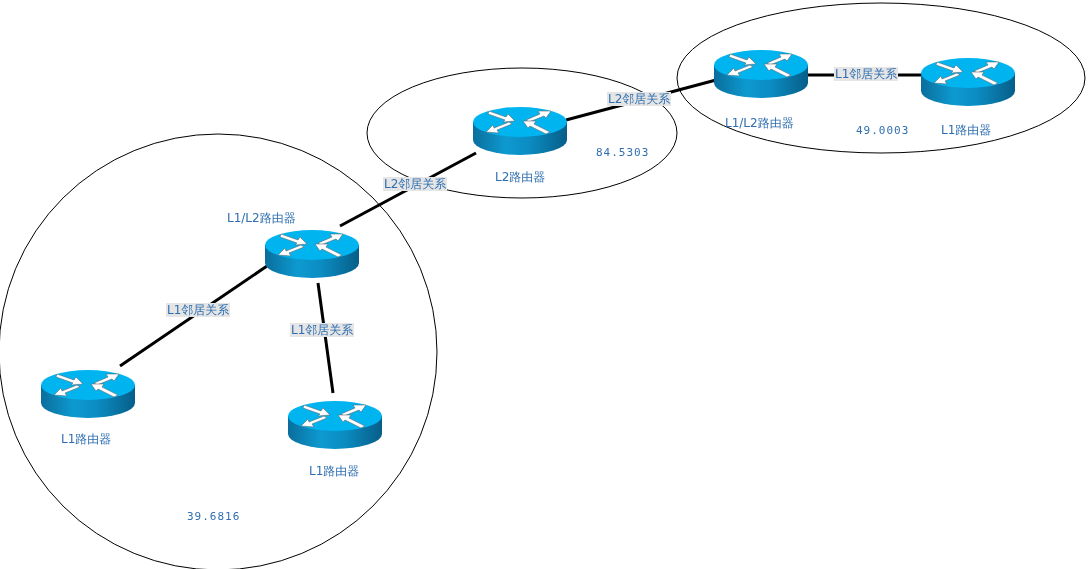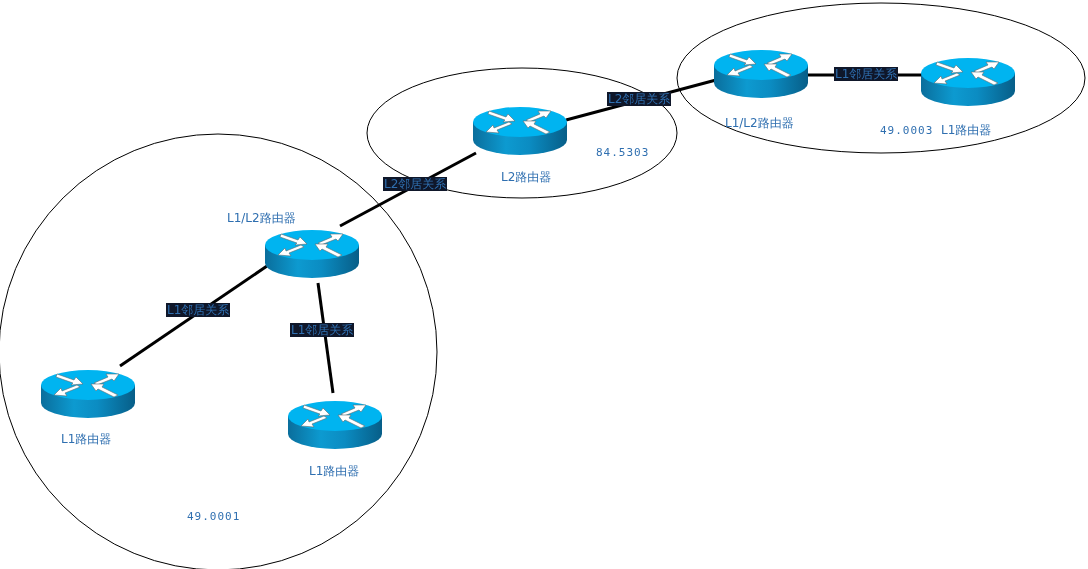--- a/index.html
+++ b/index.html
@@ -1,21 +1,21 @@
 <!DOCTYPE html>
 <html><head>
 <meta charset="utf-8">
 <style>
   html, body { margin:0; padding:0; background:#ffffff; }
   body { width:1088px; height:569px; position:relative; overflow:hidden;
          font-family:"DejaVu Sans", sans-serif; }
   #stage { position:absolute; left:0; top:0; width:1088px; height:569px; }
   .lbl { position:absolute; color:#2f6fb0; font-size:12px; white-space:nowrap;
          font-family:"DejaVu Sans", sans-serif; line-height:14px; }
-  .lbl.bg { background:#0f172a; padding:0 1px; }
+  .lbl.bg { background:#e5e5e5; padding:0 1px; }
   .area { position:absolute; color:#2f6fb0; font-size:11px; letter-spacing:1px;
           font-family:"DejaVu Sans Mono", monospace; white-space:nowrap; }
 </style>
 </head>
 <body>
 
 <svg id="stage" width="1088" height="569" viewBox="0 0 1088 569" xmlns="http://www.w3.org/2000/svg">
   <defs>
     <linearGradient id="sideGrad" x1="0" y1="0" x2="1" y2="0">
       <stop offset="0" stop-color="#0a6e9c"></stop>
@@ -52,28 +52,28 @@
   <line x1="318" y1="283" x2="333" y2="393" stroke="#000" stroke-width="3"></line>
 
   <use href="#router" x="520" y="130"></use>
   <use href="#router" x="761" y="73"></use>
   <use href="#router" x="968" y="81"></use>
   <use href="#router" x="312" y="253"></use>
   <use href="#router" x="88" y="393"></use>
   <use href="#router" x="335" y="424"></use>
 </svg>
 
-<div class="lbl" style="left:495px;top:170px;margin-left:6px;">L2路由器</div>
+<div class="lbl" style="left:495px;top:170px;">L2路由器</div>
 <div class="lbl" style="left:725px;top:116px;">L1/L2路由器</div>
 <div class="lbl" style="left:941px;top:123px;">L1路由器</div>
 <div class="lbl" style="left:227px;top:211px;">L1/L2路由器</div>
 <div class="lbl" style="left:61px;top:432px;">L1路由器</div>
 <div class="lbl" style="left:309px;top:464px;">L1路由器</div>
 
 <div class="lbl bg" style="left:383px;top:177px;">L2邻居关系</div>
 <div class="lbl bg" style="left:607px;top:92px;">L2邻居关系</div>
 <div class="lbl bg" style="left:834px;top:67px;">L1邻居关系</div>
 <div class="lbl bg" style="left:166px;top:303px;">L1邻居关系</div>
 <div class="lbl bg" style="left:290px;top:323px;">L1邻居关系</div>
 
-<div class="area" style="left:187px;top:510px;">49.0001</div>
+<div class="area" style="left:187px;top:510px;">39.6816</div>
 <div class="area" style="left:596px;top:146px;">84.5303</div>
-<div class="area" style="left:880px;top:124px;text-align:center;">49.0003</div>
+<div class="area" style="left:856px;top:124px;text-align:center;">49.0003</div>
 
 </body></html>

